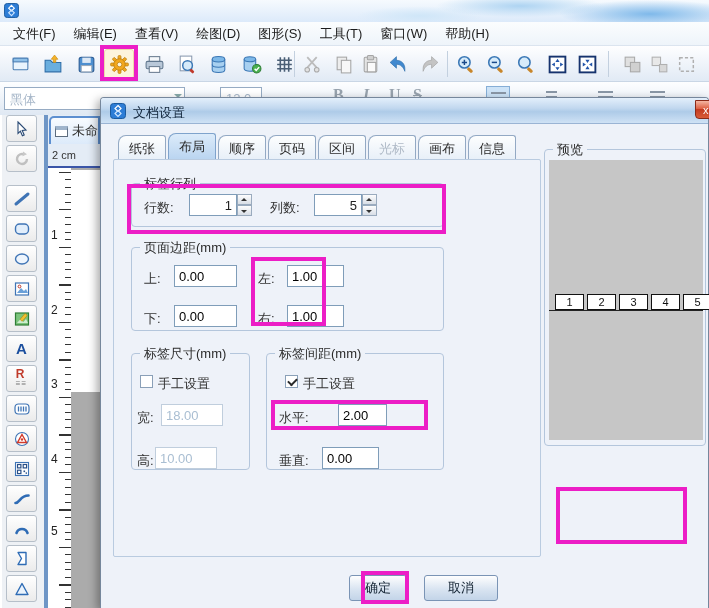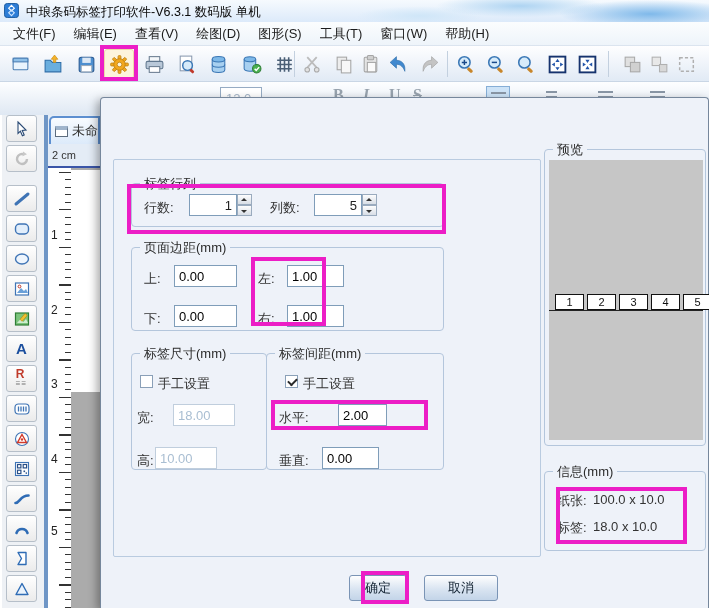--- a/index.html
+++ b/index.html
@@ -138,21 +138,20 @@
 </style>
 </head>
 <body>
 
 <div class="titlebar">
   <svg class="app-icon" viewBox="0 0 16 16">
     <rect x="0.5" y="0.5" width="15" height="15" rx="3" fill="#2d7dd6" stroke="#1a5a9e"></rect>
     <path d="M8 2.5 L11 5.5 L8 8.5 L5 5.5 Z" fill="none" stroke="#fff" stroke-width="1.2"></path>
     <path d="M8 7.5 L11 10.5 L8 13.5 L5 10.5 Z" fill="none" stroke="#cfe6ff" stroke-width="1.2"></path>
   </svg>
-  <span class="title-text">中琅条码标签打印软件-V6.3.1 数码版 单机</span>
 </div>
 
 <div class="menubar">
   <span class="menu-item">文件(F)</span>
   <span class="menu-item">编辑(E)</span>
   <span class="menu-item">查看(V)</span>
   <span class="menu-item">绘图(D)</span>
   <span class="menu-item">图形(S)</span>
   <span class="menu-item">工具(T)</span>
   <span class="menu-item">窗口(W)</span>
@@ -304,20 +303,24 @@
   </div>
   <div class="tbtn" style="left:671px">
     <svg viewBox="0 0 20 20">
         <rect x="3.5" y="3.5" width="13" height="13" fill="none" stroke="#b0b0b0" stroke-width="1.4" stroke-dasharray="3 2"></rect>
       </svg>
   </div>
 </div>
 <div class="settings-hl"></div>
 
 <div class="toolbar2">
+  <div class="combo" style="left:4px;top:5px;width:181px;">
+    <span>黑体</span>
+    <span class="arrow"></span>
+  </div>
   <div class="combo" style="left:220px;top:5px;width:42px;">
     <span>12.0</span>
   </div>
   <span class="fmt-letter" style="left:333px">B</span>
   <span class="fmt-letter" style="left:363px;font-style:italic">I</span>
   <span class="fmt-letter" style="left:389px;text-decoration:underline">U</span>
   <span class="fmt-letter" style="left:413px;text-decoration:line-through">S</span>
   <div class="al-box on" style="left:486px">
       <div class="al-bars"></div>
     </div>
@@ -440,21 +443,42 @@
   <span class="rnum" style="top:135px">2</span>
   <span class="rnum" style="top:209px">3</span>
   <span class="rnum" style="top:284px">4</span>
   <span class="rnum" style="top:356px">5</span>
 </div>
 <div class="canvas-strip">
   <div class="canvas-page"></div>
 </div>
 
 <div class="dialog">
-
+  <div class="dlg-title">
+    <svg class="dlg-icon" viewBox="0 0 16 16">
+      <rect x="0.5" y="0.5" width="15" height="15" rx="3" fill="#2d7dd6" stroke="#1a5a9e"></rect>
+      <path d="M8 2.5 L11 5.5 L8 8.5 L5 5.5 Z" fill="none" stroke="#fff" stroke-width="1.2"></path>
+      <path d="M8 7.5 L11 10.5 L8 13.5 L5 10.5 Z" fill="none" stroke="#cfe6ff" stroke-width="1.2"></path>
+    </svg>
+    <span class="dlg-title-text">文档设置</span>
+    <div class="dlg-close">
+      <span>x</span>
+    </div>
+  </div>
+
+  <div class="dlg-tabs">
+    <div class="tab">纸张</div>
+    <div class="tab active">布局</div>
+    <div class="tab">顺序</div>
+    <div class="tab">页码</div>
+    <div class="tab">区间</div>
+    <div class="tab disabled">光标</div>
+    <div class="tab">画布</div>
+    <div class="tab">信息</div>
+  </div>
 
   <div class="tab-panel"></div>
 
   <div class="group" style="left:30px;top:85px;width:313px;height:44px;text-decoration:underline;">
     <span class="legend">标签行列</span>
     <span class="flabel" style="left:12px;top:15px">行数:</span>
     <div class="spin" style="left:57px;top:10px">
       <div class="val">1</div>
       <div class="btns">
           <div class="sb up"></div>
@@ -478,26 +502,26 @@
     <div class="tb" style="left:42px;top:17px;width:63px">0.00</div>
     <span class="flabel" style="left:126px;top:22px">左:</span>
     <div class="tb" style="left:155px;top:17px;width:57px">1.00</div>
     <span class="flabel" style="left:12px;top:62px">下:</span>
     <div class="tb" style="left:42px;top:57px;width:63px">0.00</div>
     <span class="flabel" style="left:126px;top:62px">右:</span>
     <div class="tb" style="left:155px;top:57px;width:57px">1.00</div>
   </div>
   <div class="hl-box" style="left:150px;top:159px;width:75px;height:69px;"></div>
 
-  <div class="group" style="left:30px;top:255px;width:136px;height:117px;text-decoration:underline;">
+  <div class="group" style="left:30px;top:255px;width:119px;height:117px;text-decoration:underline;">
     <span class="legend">标签尺寸(mm)</span>
     <span class="cb" style="left:8px;top:21px"></span>
     <span class="flabel" style="left:26px;top:21px">手工设置</span>
     <span class="flabel" style="left:5px;top:55px">宽:</span>
-    <div class="tb disabled" style="left:41px;top:50px;width:62px">18.00</div>
+    <div class="tb disabled" style="left:29px;top:50px;width:62px">18.00</div>
     <span class="flabel" style="left:5px;top:98px">高:</span>
     <div class="tb disabled" style="left:23px;top:93px;width:62px">10.00</div>
   </div>
 
   <div class="group" style="left:165px;top:255px;width:178px;height:117px;">
     <span class="legend">标签间距(mm)</span>
     <span class="cb checked" style="left:18px;top:21px"></span>
     <span class="flabel" style="left:36px;top:21px">手工设置</span>
     <span class="flabel" style="left:12px;top:55px">水平:</span>
     <div class="tb" style="left:71px;top:50px;width:49px">2.00</div>
@@ -513,25 +537,18 @@
         <div class="pcell">1</div>
         <div class="pcell">2</div>
         <div class="pcell">3</div>
         <div class="pcell">4</div>
         <div class="pcell">5</div>
       </div>
       <div class="pline"></div>
     </div>
   </div>
 
-  <div class="group" style="left:443px;top:373px;width:162px;height:80px;">
-    <span class="legend">信息(mm)</span>
-    <span class="info-row" style="left:12px;top:20px">纸张:</span>
-    <span class="info-row" style="left:48px;top:20px">100.0 x 10.0</span>
-    <span class="info-row" style="left:12px;top:47px">标签:</span>
-    <span class="info-row" style="left:48px;top:47px">18.0 x 10.0</span>
-  </div>
   <div class="hl-box" style="left:455px;top:389px;width:131px;height:57px;"></div>
 
   <div class="btn" style="left:248px;top:477px;width:58px">确定</div>
   <div class="hl-box" style="left:260px;top:473px;width:48px;height:33px;"></div>
   <div class="btn" style="left:323px;top:477px;width:74px">取消</div>
 </div>
 
 </body></html>

